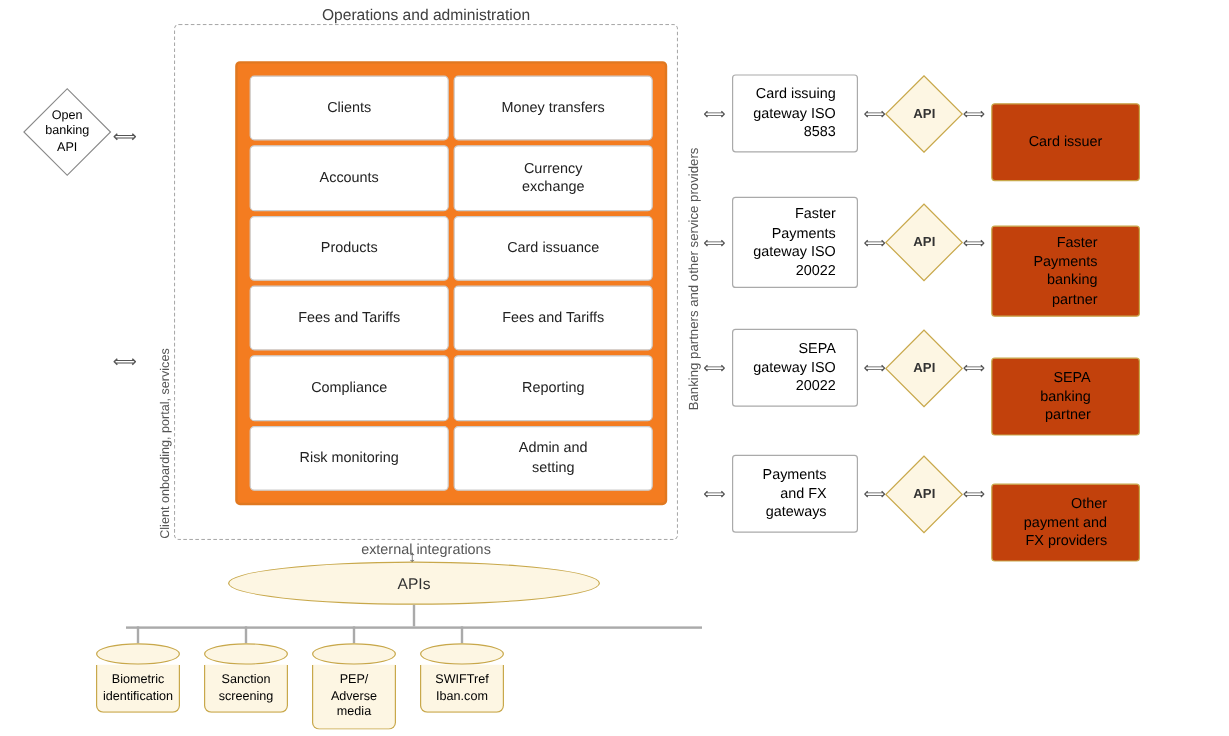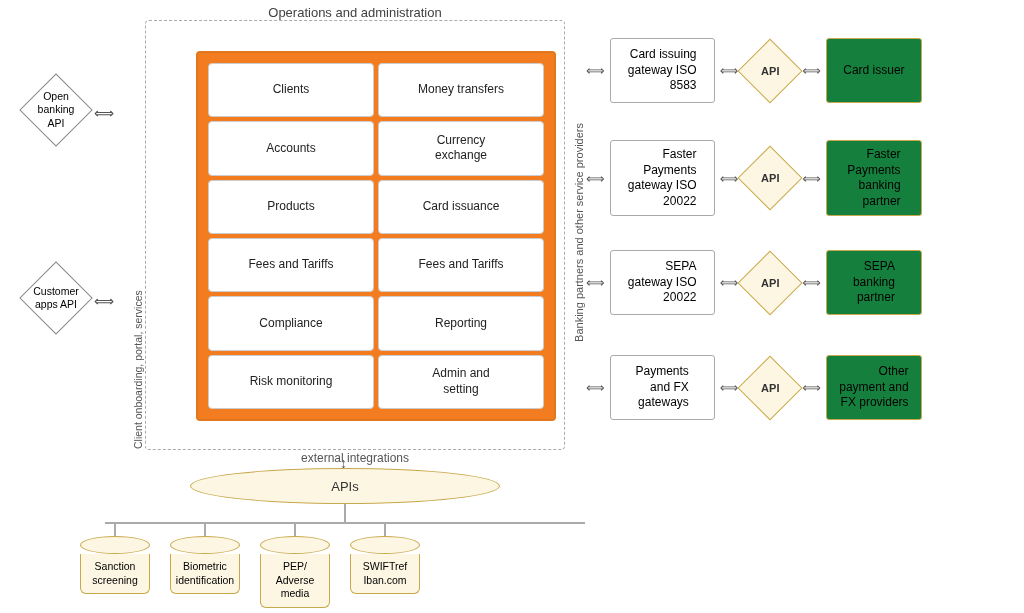--- a/index.html
+++ b/index.html
@@ -121,24 +121,25 @@
     }
     .api-diamond-small span {
       position: relative;
       z-index: 1;
       font-size: 11px;
       font-weight: bold;
       color: #333;
     }
 
     .provider-rect {
-      width: 96px;
+      width: 124px;
       min-height: 65px;
-      background: #15803d;
+      background: #c2410c;
       border: 1.5px solid #c8a84b;
+      margin-top: 48px;
     }
 
     
     .cylinder {
       display: flex;
       flex-direction: column;
       align-items: center;
     }
     .cylinder-top {
       width: 70px;
@@ -179,26 +180,20 @@
     <div style="position:relative; width:76px; height:56px; display:flex; align-items:center; justify-content:center;">
       <div style="position:absolute; width:52px; height:52px; background:#fff; border:1.5px solid #888; transform:rotate(45deg);"></div>
       <span style="position:relative;z-index:1;text-align:center;font-size:10.5px;line-height:1.25;">Open<br>banking<br>API</span>
     </div>
   </div>
 
   <div style="position:absolute;left:94px;top:106px;display:flex;align-items:center;">
     <span class="dbl-arrow">⟺</span>
   </div>
 
-  <div style="position:absolute; left:18px; top:270px; display:flex; flex-direction:column; align-items:center;">
-    <div style="position:relative; width:76px; height:56px; display:flex; align-items:center; justify-content:center;">
-      <div style="position:absolute; width:52px; height:52px; background:#fff; border:1.5px solid #888; transform:rotate(45deg);"></div>
-      <span style="position:relative;z-index:1;text-align:center;font-size:10.5px;line-height:1.25;">Customer<br>apps API</span>
-    </div>
-  </div>
 
   <div style="position:absolute;left:94px;top:294px;display:flex;align-items:center;">
     <span class="dbl-arrow">⟺</span>
   </div>
 
   <div class="outer-box">
     <span class="outer-box-title">Operations and administration</span>
 
     <div style="position:absolute;left:-14px;top:0;height:100%;display:flex;align-items:center;writing-mode:vertical-rl;transform:rotate(180deg);">
       <span style="font-size:10.5px;color:#555;white-space:nowrap;">Client onboarding, portal, services</span>
@@ -280,27 +275,27 @@
 
   <div style="position:absolute;left:344px;top:504px;width:2px;height:18px;background:#aaa;"></div>
 
   <div style="position:absolute;left:105px;top:522px;width:480px;height:1.5px;background:#aaa;"></div>
 
   <div style="position:absolute;left:80px;top:522px;display:flex;gap:20px;align-items:flex-start;">
 
     <div class="cylinder">
       <div style="width:1.5px;height:14px;background:#aaa;margin:0 auto;"></div>
       <div class="cylinder-top"></div>
-      <div class="cylinder-body">Sanction<br>screening</div>
+      <div class="cylinder-body">Biometric<br>identification</div>
     </div>
 
     <div class="cylinder">
       <div style="width:1.5px;height:14px;background:#aaa;margin:0 auto;"></div>
       <div class="cylinder-top"></div>
-      <div class="cylinder-body">Biometric<br>identification</div>
+      <div class="cylinder-body">Sanction<br>screening</div>
     </div>
 
     <div class="cylinder">
       <div style="width:1.5px;height:14px;background:#aaa;margin:0 auto;"></div>
       <div class="cylinder-top"></div>
       <div class="cylinder-body">PEP/<br>Adverse<br>media</div>
     </div>
 
     <div class="cylinder">
       <div style="width:1.5px;height:14px;background:#aaa;margin:0 auto;"></div>

